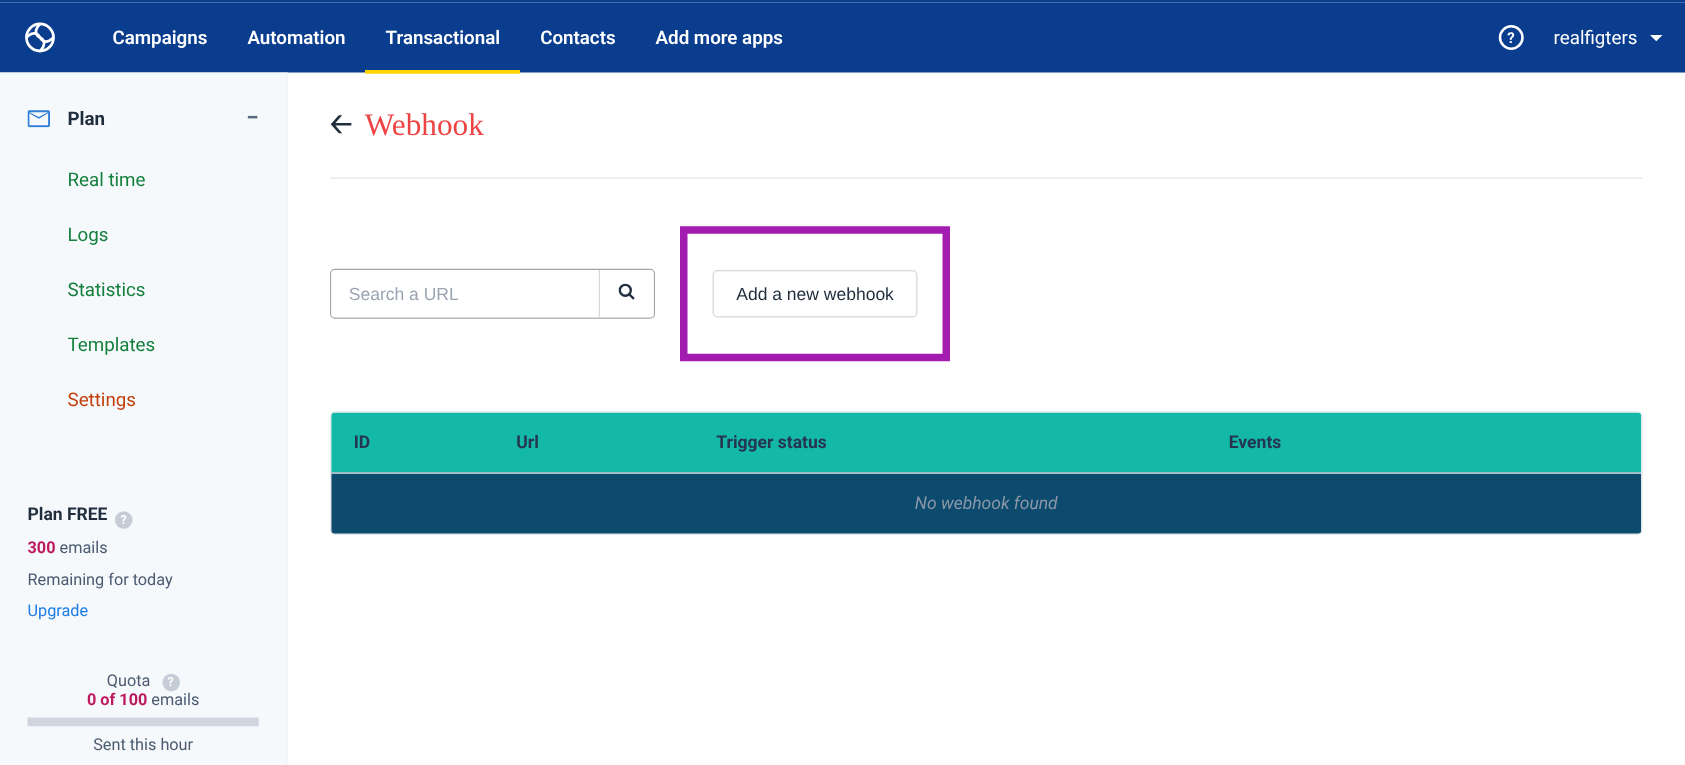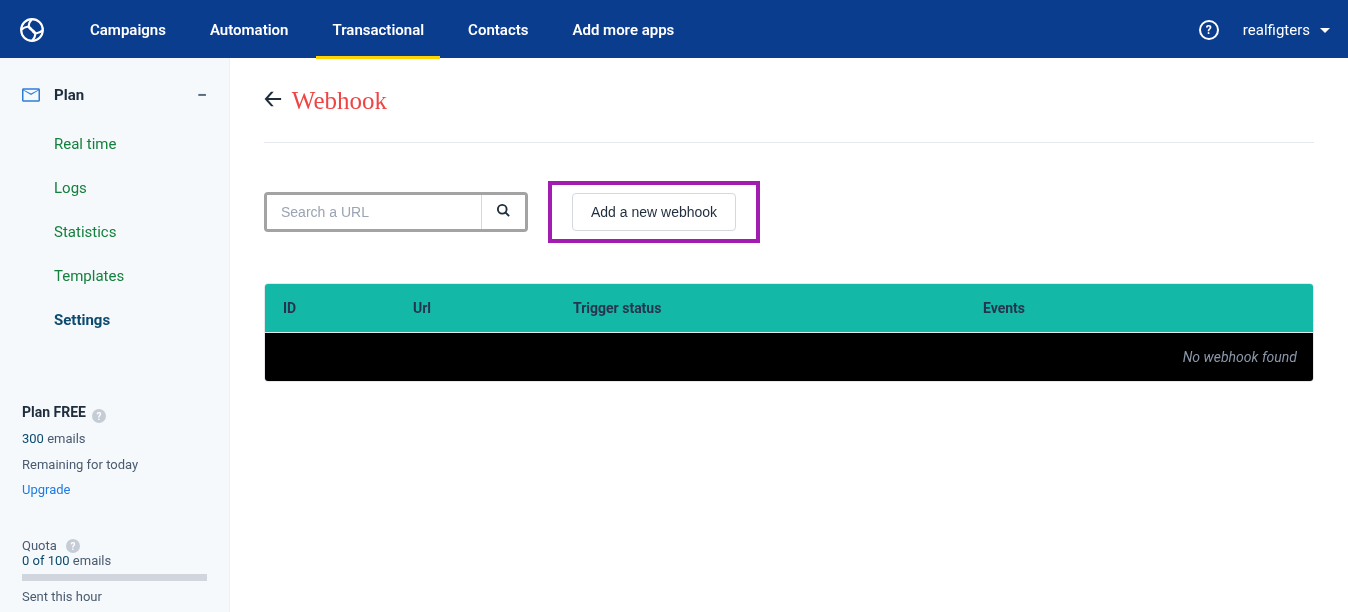--- a/index.html
+++ b/index.html
@@ -32,21 +32,21 @@
       display: flex;
       align-items: center;
       justify-content: center;
     }
     .logo svg {
       width: 26px;
       height: 26px;
     }
     .navitems {
       display: flex;
-      gap: 12px;
+      gap: 0;
       height: 100%;
     }
     .navitem {
       display: flex;
       align-items: center;
       padding: 0 16px;
       color: #fff;
       font-weight: 600;
       font-size: 15px;
       height: 100%;
@@ -132,22 +132,22 @@
     .sidebar-subitems {
       margin-top: 10px;
     }
     .sidebar-subitem {
       padding: 13px 22px 13px 54px;
       color: #15803d;
       font-size: 15px;
       cursor: pointer;
     }
     .sidebar-subitem.active {
-      font-weight: 700;
-      color: #0c4a6e;
+      font-weight: 400;
+      color: #c2410c;
     }
     .plan-box {
       padding: 0 22px;
       margin-top: 60px;
       color: #4a5b70;
       font-size: 13px;
     }
     .plan-box .row {
       margin-bottom: 6px;
       line-height: 1.5;
@@ -166,32 +166,33 @@
       border-radius: 50%;
       background: #c5ccd6;
       color: #fff;
       align-items: center;
       justify-content: center;
       font-size: 10px;
       margin-left: 6px;
       font-weight: bold;
     }
     .bold-inline {
-      font-weight: 400;
-      color: #0c4a6e;
+      font-weight: 700;
+      color: #be185d;
     }
     .upgrade-link {
       color: #1d7ce6;
       cursor: pointer;
     }
     .quota-box {
       padding: 0 22px;
       margin-top: 38px;
       color: #4a5b70;
       font-size: 13px;
+      text-align: center;
     }
     .quota-bar {
       height: 7px;
       background: #d1d6de;
       margin: 6px 0 8px;
       width: 100%;
     }
     .main {
       flex: 1;
       padding: 24px 34px;
@@ -221,21 +222,21 @@
     }
     .action-row {
       display: flex;
       align-items: center;
       gap: 20px;
       margin-bottom: 40px;
     }
     .search-wrap {
       display: flex;
       height: 40px;
-      border: 3px solid #a3a3a3;
+      border: 1px solid #a3a3a3;
       border-radius: 4px;
       overflow: hidden;
     }
     .search-input {
       width: 214px;
       padding: 0 14px;
       border: none;
       font-size: 14px;
       color: #4a5b70;
       outline: none;
@@ -252,22 +253,22 @@
       display: flex;
       align-items: center;
       justify-content: center;
       color: #1f2d3d;
     }
     .search-btn svg {
       width: 15px;
       height: 15px;
     }
     .add-button-box {
-      border: 4px solid #a21caf;
-      padding: 8px 20px;
+      border: 6px solid #a21caf;
+      padding: 29px 20px;
       display: inline-flex;
     }
     .add-button {
       height: 38px;
       padding: 0 18px;
       background: #fff;
       border: 1px solid #d4d9e0;
       border-radius: 4px;
       font-size: 14px;
       color: #1f2d3d;
@@ -285,25 +286,25 @@
       font-weight: 700;
       color: #253550;
       font-size: 14px;
     }
     .col-id { width: 130px; }
     .col-url { width: 160px; }
     .col-trigger { width: 410px; }
     .col-events { flex: 1; }
     .table-empty {
       padding: 16px;
-      text-align: right;
+      text-align: center;
       font-style: italic;
       color: #8a97a8;
       border-top: 1px solid #e4e7ec;
-      background: #000000;
+      background: #0c4a6e;
     }
   </style>
 </head>
 <body>
 
 <div class="topbar-thin"></div>
 
 <div class="topnav">
   <div class="logo">
     <svg viewBox="0 0 24 24" fill="none" stroke="#fff" stroke-width="2">

